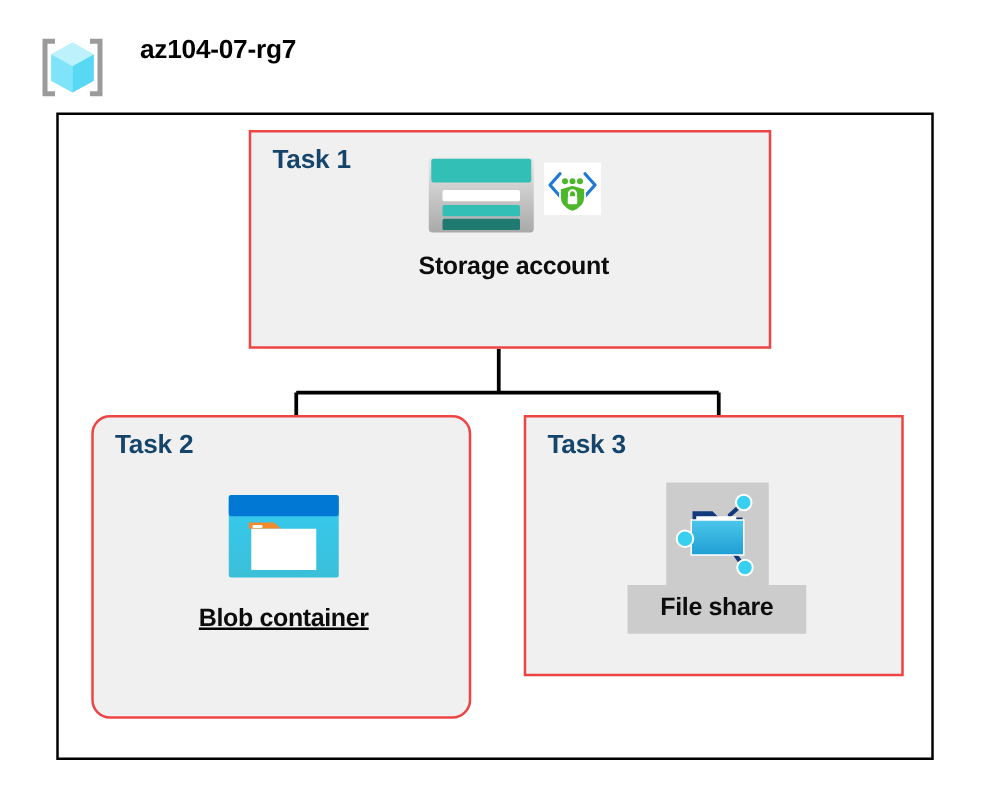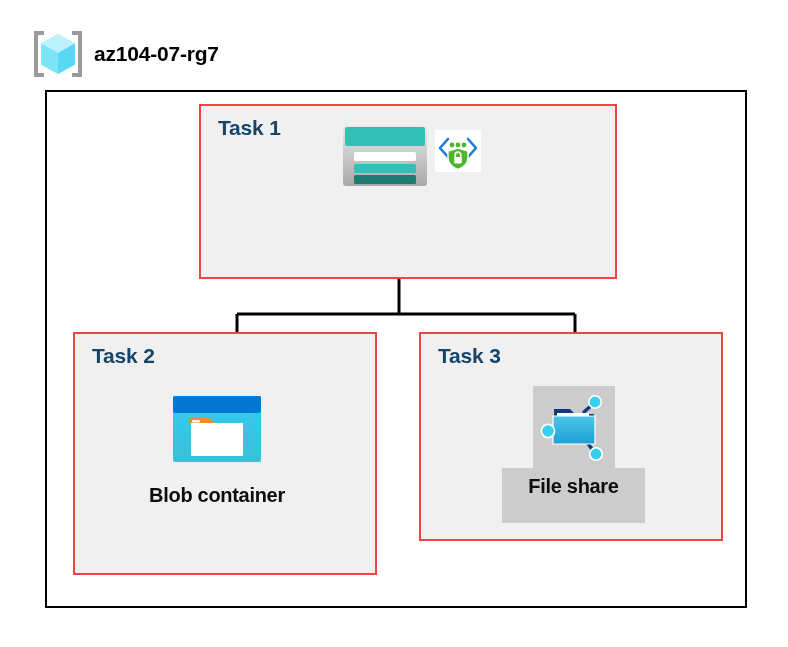--- a/index.html
+++ b/index.html
@@ -14,22 +14,21 @@
     font-family: "Liberation Sans", sans-serif;
     overflow: hidden;
   }
 
   
   #rg-header {
     position: absolute;
     left: 30px;
     top: 28px;
     display: flex;
-    align-items: center;
-    gap: 8px;
+    gap: 26px;
   }
   #rg-icon { width: 56px; height: 52px; display: block; }
   #rg-title {
     font-size: 21px;
     font-weight: bold;
     color: #000000;
     letter-spacing: -0.2px;
     white-space: nowrap;
   }
 
@@ -46,21 +45,21 @@
   }
 
   
   .task-box {
     position: absolute;
     background: #f0f0f0;
     border: 2px solid #ef4444;
     box-sizing: border-box;
   }
   #task-1-box { left: 152px; top: 12px;  width: 418px; height: 175px; }
-  #task-2-box { left: 26px;  top: 240px; width: 304px; height: 243px; }
+  #task-2-box { left: 26px;  top: 240px; width: 304px; height: 243px; border-radius: 15px; }
   #task-3-box { left: 372px; top: 240px; width: 304px; height: 209px; }
 
   .task-label {
     position: absolute;
     left: 17px;
     top: 10px;
     font-size: 21px;
     font-weight: bold;
     color: #16456b;
     letter-spacing: -0.2px;
@@ -93,23 +92,24 @@
     align-items: flex-start;
     gap: 6px;
     height: 72px;
   }
   #storage-account-icon { width: 88px; height: 64px; display: block; }
   #secure-identity-icon { width: 46px; height: 42px; display: block; margin-top: 6px; }
   #node-storage-account .node-caption { margin-top: 6px; }
 
   
   #node-blob-container {
-    left: 42px;
+    left: 52px;
     top: 60px;
     width: 200px;
+    text-decoration: underline;
   }
   #blob-container-icon { width: 92px; height: 70px; display: block; }
   #node-blob-container .node-caption { margin-top: 20px; }
 
   
   #node-file-share {
     left: 55px;
     top: 52px;
     width: 195px;
   }
@@ -117,21 +117,21 @@
     width: 82px;
     height: 82px;
     background: #cccccc;
     display: flex;
     align-items: center;
     justify-content: center;
   }
   #file-share-icon { width: 74px; height: 74px; display: block; }
   #file-share-caption-plate {
     background: #cccccc;
-    padding: 7px 26px 25px 26px;
+    padding: 7px 26px 9px 26px;
     display: flex;
     align-items: center;
     justify-content: flex-start;
   }
 
   
   #connector-layer {
     position: absolute;
     left: 0; top: 0;
     width: 702px;
@@ -203,20 +203,21 @@
             <circle cx="23" cy="15" r="2.4" fill="#4cb72b"></circle>
             <circle cx="29" cy="15" r="2.4" fill="#4cb72b"></circle>
 
             <path d="M23 18 L33 21 V28 C33 33.5 28.5 37.5 23 39.5 C17.5 37.5 13 33.5 13 28 V21 Z" fill="#4cb72b" stroke="#ffffff" stroke-width="1.4"></path>
 
             <path d="M20.2 27.2 V25 a2.8 2.8 0 0 1 5.6 0 v2.2" fill="none" stroke="#ffffff" stroke-width="1.7"></path>
             <rect x="19.2" y="27" width="7.6" height="6.4" rx="1.1" fill="#ffffff"></rect>
           </svg>
         </span>
       </div>
+      <div class="node-caption">Storage account</div>
     </div>
   </div>
 
   <div class="task-box" id="task-2-box">
     <div class="task-label">Task 2</div>
 
     <div class="node" id="node-blob-container">
       <span>
         <svg id="blob-container-icon" viewBox="0 0 92 70" xmlns="http://www.w3.org/2000/svg">
           <defs>

